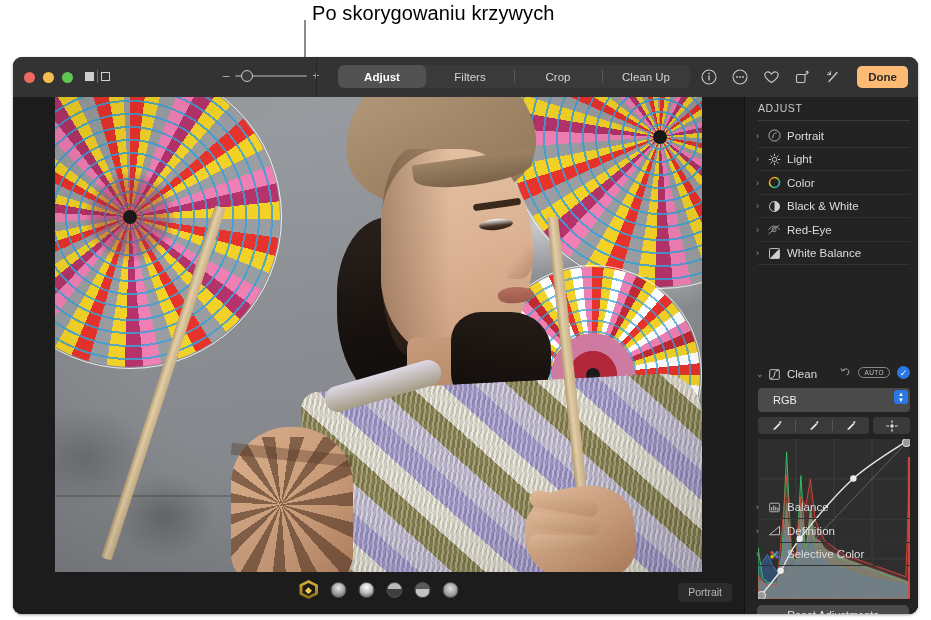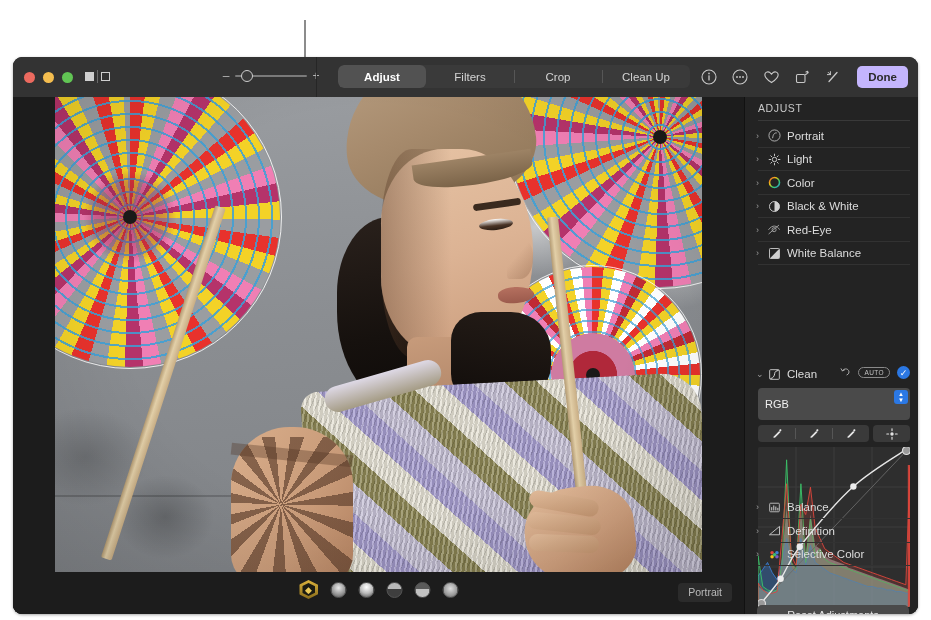--- a/index.html
+++ b/index.html
@@ -174,21 +174,21 @@
     display: flex; align-items: center; justify-content: center;
     color: #c7c7c7;
   }
   .done-btn {
     height: 22px;
     padding: 0 11px;
     line-height: 22px;
     font-size: 11.5px;
     font-weight: bold;
     color: #2b2b2b;
-    background: #c4b5fd;
+    background: #fdba74;
     border-radius: 5px;
     margin-left: 2px;
   }
 
   
   .content {
     position: absolute;
     left: 0; top: 40px;
     width: 905px;
     height: 517px;
@@ -681,26 +681,26 @@
     width: 13px; height: 13px;
     border-radius: 50%;
     background: #2b78e4;
     display: flex; align-items: center; justify-content: center;
     color: #fff;
     font-size: 9px;
   }
   .rgb-select {
     position: relative;
     margin: 2px 9px 0 13px;
-    height: 32px;
+    height: 24px;
     background: #4a4a4a;
     border-radius: 4px;
     display: flex;
     align-items: center;
-    padding: 0 7px;
+    padding: 0 15px;
     box-sizing: border-box;
   }
   .rgb-select .val { font-size: 11px; color: #f0f0f0; }
   .stepper {
     position: absolute;
     right: 2px; top: 2px;
     width: 14px; height: 14px;
     background: #2b78e4;
     border-radius: 3px;
     display: flex; flex-direction: column;
@@ -769,20 +769,21 @@
     border-radius: 5px;
     color: #e6e6e6;
     font-size: 11px;
   }
 </style>
 </head>
 <body>
 
 <div id="root">
 
+  <div class="callout-text">Po skorygowaniu krzywych</div>
   <div class="callout-line"></div>
 
   <div class="window">
 
     <div class="titlebar">
 
       <div class="traffic">
         <div class="dot red"></div>
         <div class="dot yellow"></div>
         <div class="dot green"></div>

